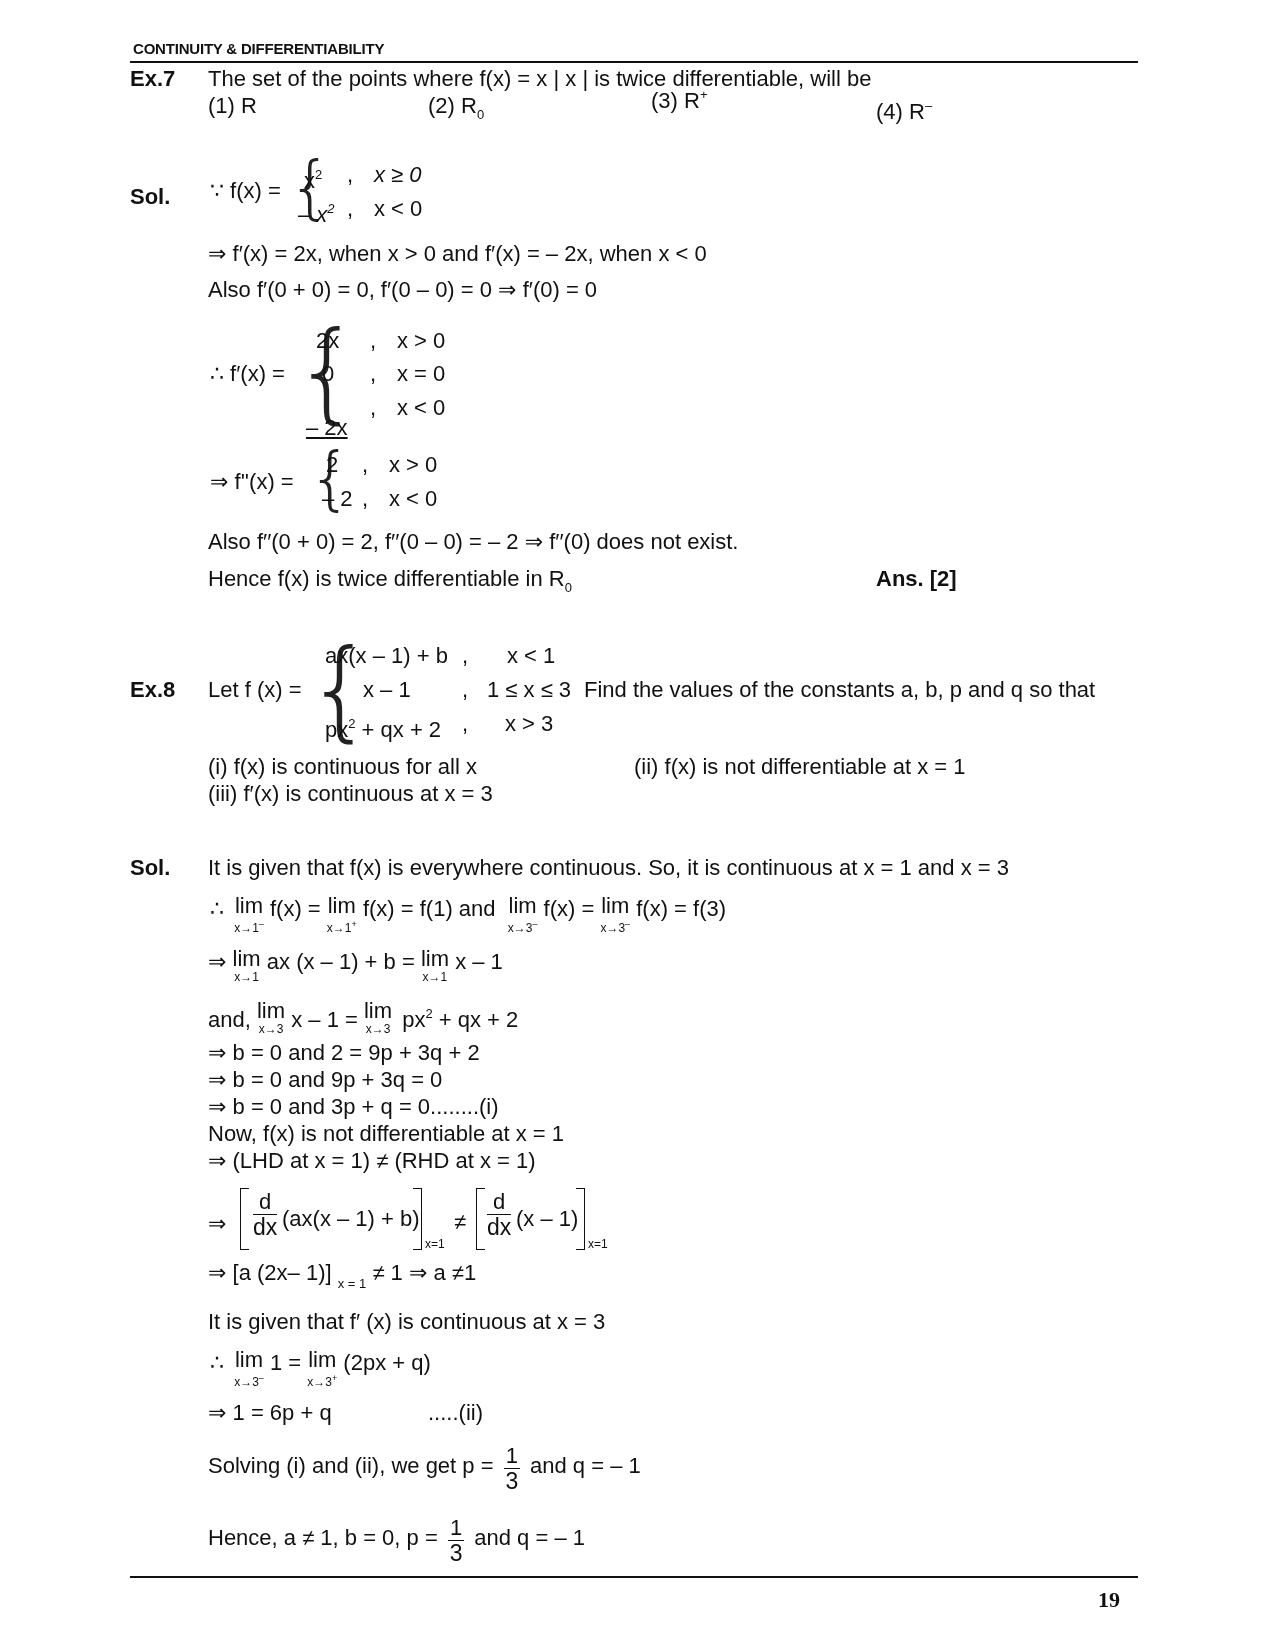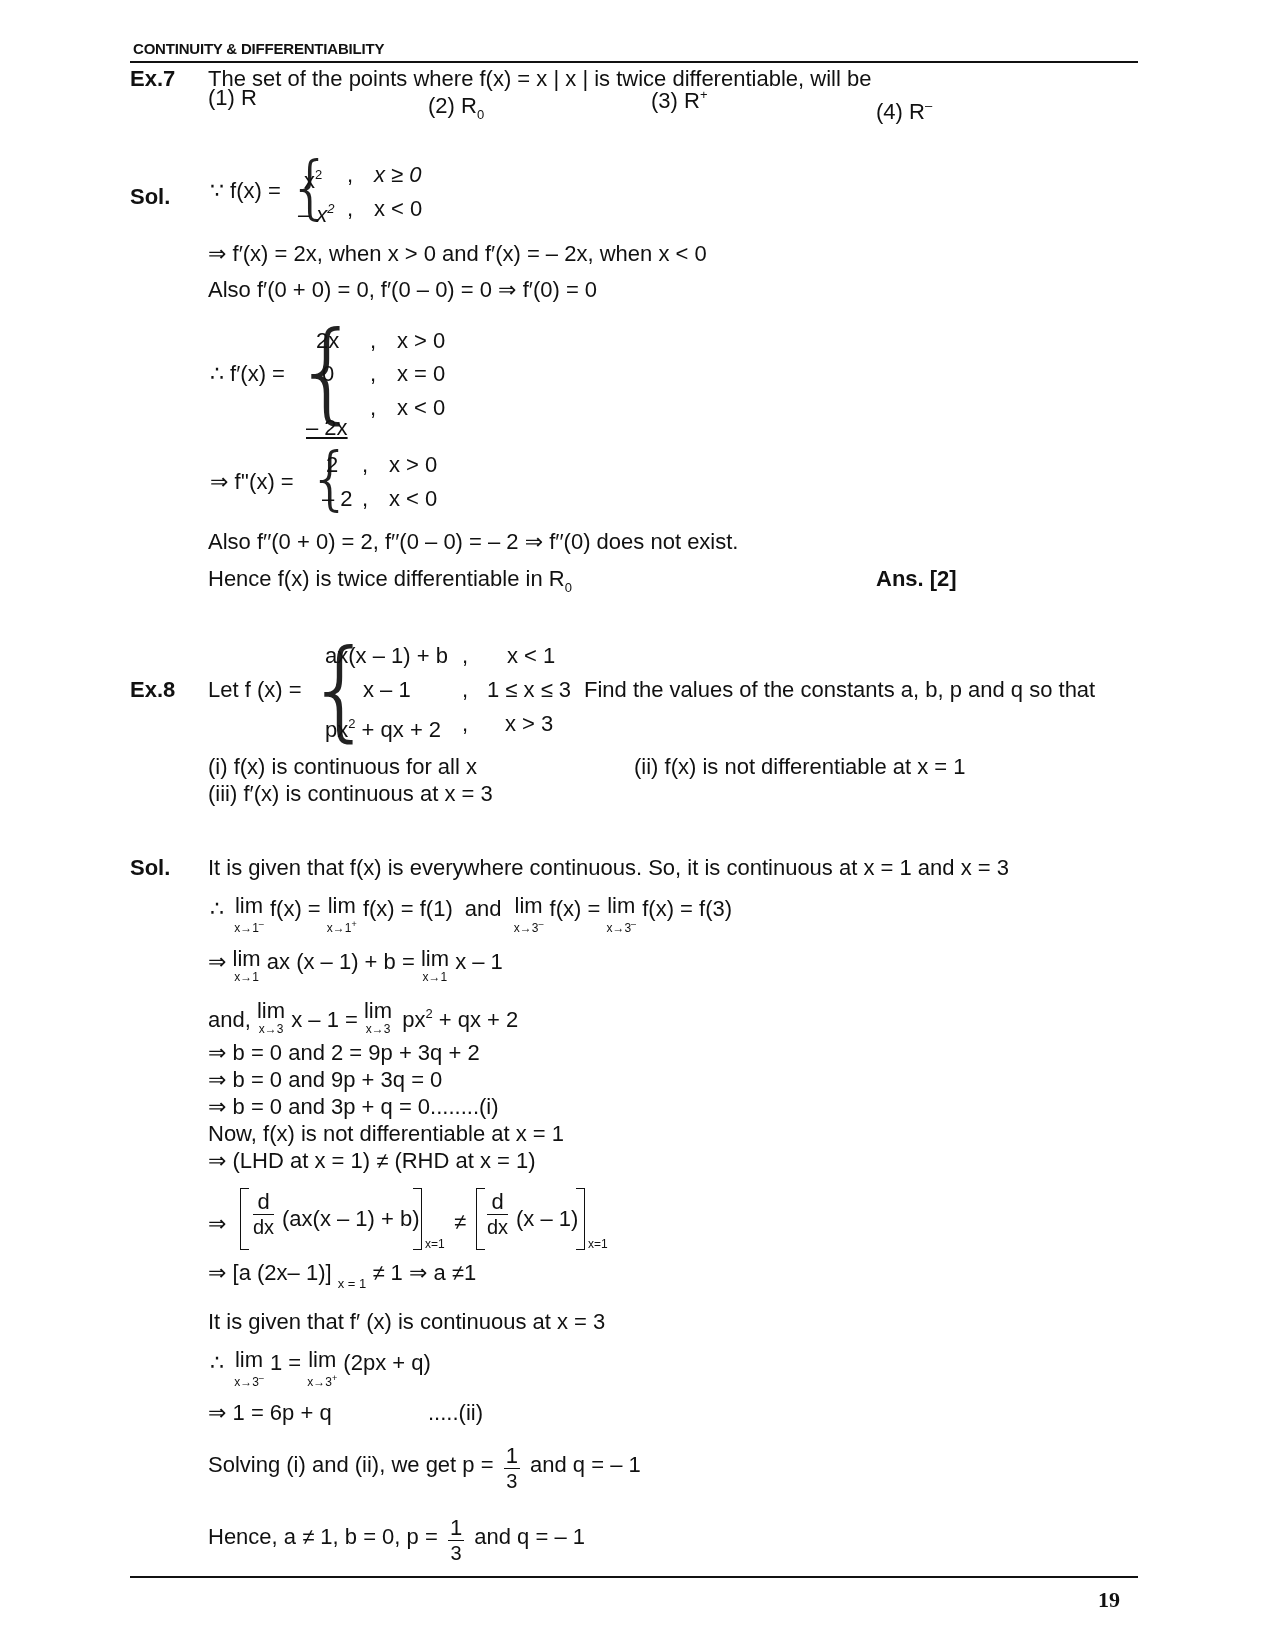--- a/index.html
+++ b/index.html
@@ -12,35 +12,35 @@
   .rule { position:absolute; height:2px; background:#111; }
   .sub { font-size:13px; vertical-align:-6px; }
   .sup { font-size:13px; vertical-align:9px; }
   .tiny { font-size:12px; }
   .brace { font-family:"DejaVu Sans", sans-serif; font-weight:100; color:#222; }
   .lim { display:inline-block; text-align:center; vertical-align:top; line-height:20px; }
   .lim .top { display:block; font-size:22px; }
   .lim .bot { display:block; font-size:12px; line-height:12px; margin-top:2px; }
   .frac { display:inline-block; text-align:center; vertical-align:middle; line-height:24px; }
   .frac .num { display:block; border-bottom:1.5px solid #111; padding:0 2px; font-size:22px; }
-  .frac .den { display:block; font-size:20px; }
+  .frac .den { display:block; font-size:23px; }
   .bigbr { position:absolute; font-size:70px; line-height:70px; font-weight:100; color:#222; }
   .case-row { position:absolute; font-size:22px; line-height:26px; white-space:nowrap; }
   .pnum { font-family:"Liberation Serif", serif; font-weight:bold; font-size:22px; }
 </style>
 </head>
 <body>
 
 <div class="abs hdr" style="left:133px; top:40px;">CONTINUITY &amp; DIFFERENTIABILITY</div>
 <div class="rule" style="left:130px; top:61px; width:1008px;"></div>
 
 <div class="abs t b" style="left:130px; top:66px;">Ex.7</div>
 <div class="abs t" style="left:208px; top:66px;">The set of the points where f(x) = x | x | is twice differentiable, will be</div>
 
-<div class="abs t" style="left:208px; top:85px;"><span>(1) R</span></div>
+<div class="abs t" style="left:208px; top:93px;"><span>(1) R</span></div>
 <div class="abs t" style="left:428px; top:93px;"><span>(2) R</span><span class="sub">0</span></div>
 <div class="abs t" style="left:651px; top:82px;"><span>(3) R</span><span class="sup">+</span></div>
 <div class="abs t" style="left:876px; top:93px;"><span>(4) R</span><span class="sup">–</span></div>
 
 <div class="abs t b" style="left:130px; top:184px;">Sol.</div>
 
 <div>
   <div class="abs t" style="left:210px; top:178px;">∵ f(x) =</div>
   <div class="bigbr brace" style="left:288px; top:152px;">{</div>
   <div class="case-row" style="left:304px; top:162px;">
@@ -111,21 +111,21 @@
 
 <div class="abs t b" style="left:130px; top:855px;">Sol.</div>
 <div class="abs t" style="left:208px; top:855px;">It is given that f(x) is everywhere continuous. So, it is continuous at x = 1 and x = 3</div>
 
 <div class="abs t" style="left:210px; top:896px;">
   <span>∴</span>
   <span class="lim" style="margin-left:4px;"><span class="top">lim</span><span class="bot"><span>x→1</span><span class="tiny" style="vertical-align:5px;font-size:9px;">–</span></span></span>
   <span>f(x) =</span>
   <span class="lim"><span class="top">lim</span><span class="bot"><span>x→1</span><span class="tiny" style="vertical-align:5px;font-size:9px;">+</span></span></span>
   <span>f(x) = f(1)</span>
-  <span style="margin-left:6px;">and</span>
+  <span style="margin-left:0;">and</span>
   <span class="lim" style="margin-left:6px;"><span class="top">lim</span><span class="bot"><span>x→3</span><span class="tiny" style="vertical-align:5px;font-size:9px;">–</span></span></span>
   <span>f(x) =</span>
   <span class="lim"><span class="top">lim</span><span class="bot"><span>x→3</span><span class="tiny" style="vertical-align:5px;font-size:9px;">–</span></span></span>
   <span>f(x) = f(3)</span>
 </div>
 
 <div class="abs t" style="left:208px; top:949px;">
   <span>⇒</span>
   <span class="lim"><span class="top">lim</span><span class="bot">x→1</span></span>
   <span>ax (x – 1) + b =</span>

